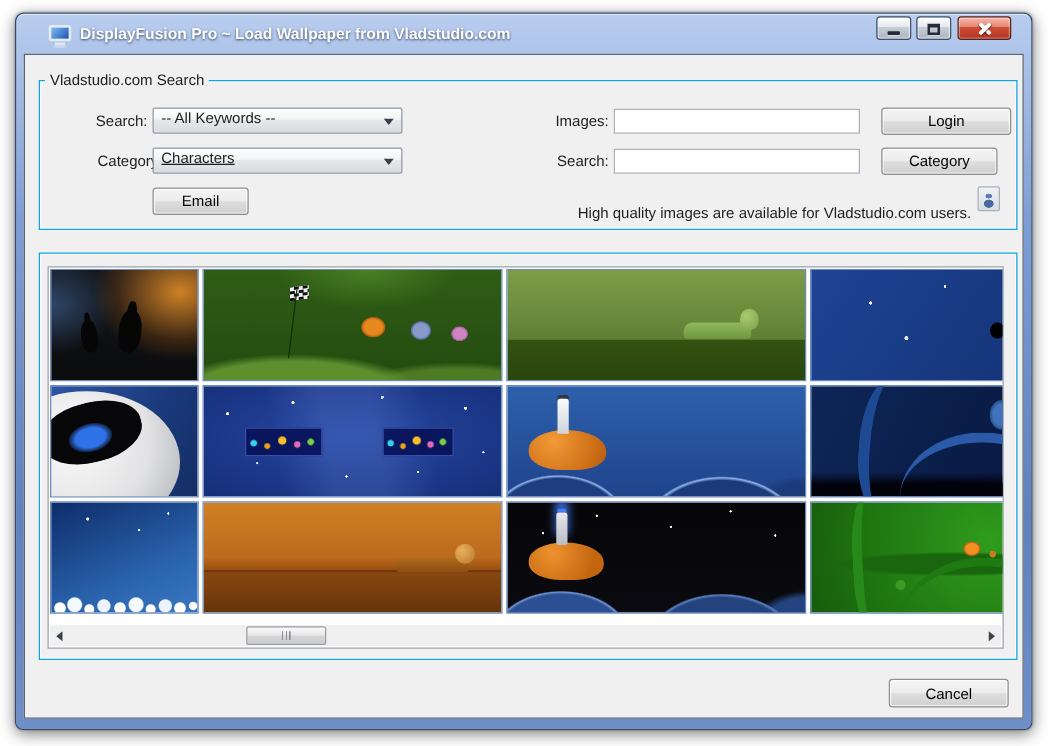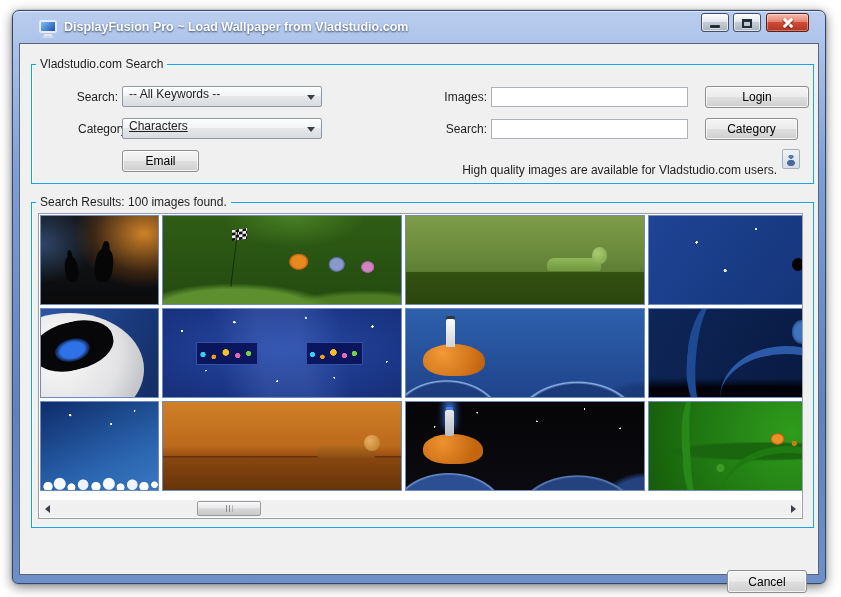--- a/index.html
+++ b/index.html
@@ -230,21 +230,21 @@
   .sb-arrow.right{right:0;}
   .sb-arrow.left::before{content:"";position:absolute;left:5px;top:4.5px;border:4px solid transparent;border-right:5px solid #3c4048;border-left:none;}
   .sb-arrow.right::before{content:"";position:absolute;left:6px;top:4.5px;border:4px solid transparent;border-left:5px solid #3c4048;border-right:none;}
   .sb-thumb{position:absolute;left:157px;top:1px;width:64px;height:15px;box-sizing:border-box;
     border:1px solid #989ca2;border-radius:2px;
     background:linear-gradient(#fafafa,#e8e8e8 45%,#d6d6d6 55%,#cacaca);}
   .grip{position:absolute;left:50%;top:3px;transform:translateX(-50%);width:7px;height:7px;
     background:repeating-linear-gradient(90deg,#8a8e94 0 1px,transparent 1px 3px);}
 
   .btn-next{right:100px;top:497px;width:139px;height:23px;}
-  .btn-cancel{right:11px;top:526px;width:80px;height:23px;}
+  .btn-cancel{right:11px;top:499px;width:96px;height:23px;}
 </style>
 </head>
 <body>
 
 <div class="window">
   <div class="titlebar">
     <span class="app-icon">
         <span class="scr"></span>
         <span class="stand"></span>
       </span>
@@ -285,21 +285,20 @@
 
       <label class="lbl lbl-keycode">Search:</label>
       <input class="txt txt-keycode" value="" style="">
       <button class="btn btn-register">Category</button>
 
       <span class="hq-note">High quality images are available for Vladstudio.com users.</span>
       <span class="hq-icon"></span>
     </div>
 
     <div class="groupbox gb-results">
-      <span class="group-label">Search Results: 100 images found.</span>
 
       <div class="results-panel">
         <div class="thumb-grid">
           <div class="thumb t1" title="Two ant silhouettes against a dark blue and orange glow"></div>
           <div class="thumb t2" title="Three colorful snails racing on green hills with a checkered flag"></div>
           <div class="thumb t3" title="Green caterpillar walking across an olive-green field"></div>
           <div class="thumb t4" title="Dark blue starry sky with a black dot and comma"></div>
           <div class="thumb t5" title="White robot head with black face and blue eye on blue background"></div>
           <div class="thumb t6" title="Glowing colorful bulbs on shelves against a starry blue sky"></div>
           <div class="thumb t7" title="Orange whale carrying a lighthouse over blue waves"></div>

